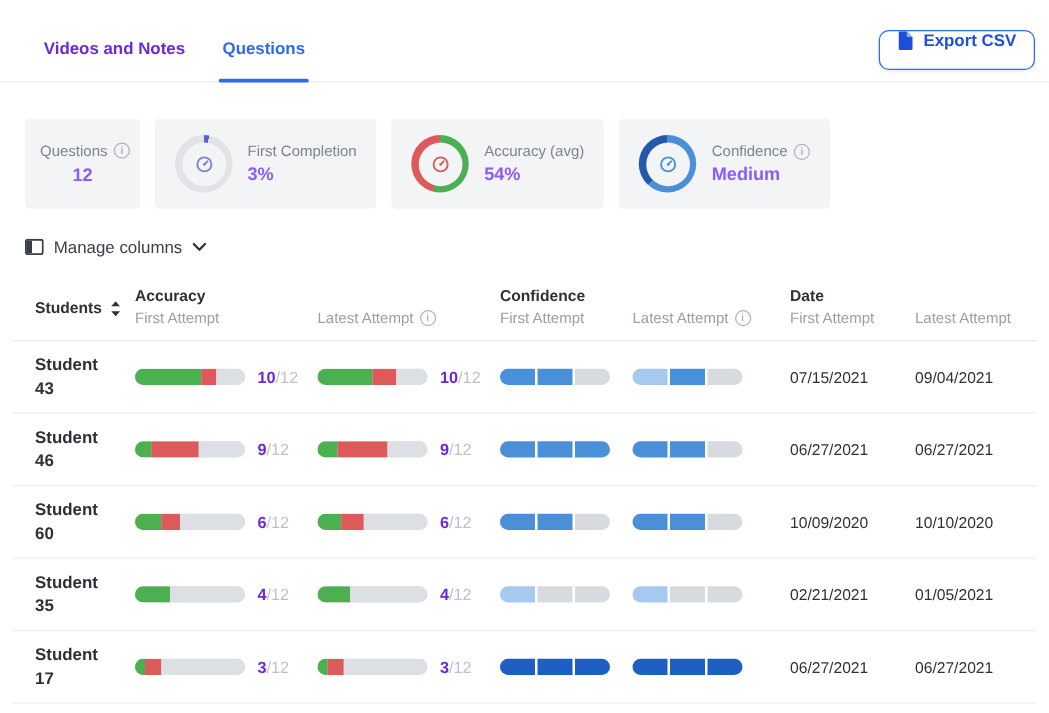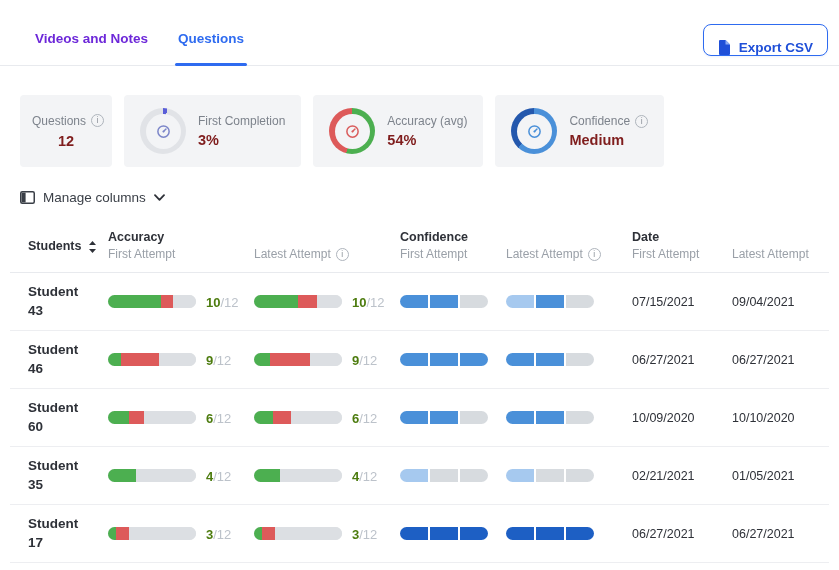--- a/index.html
+++ b/index.html
@@ -8,35 +8,35 @@
 
   
   .tabs { position:relative; height:66px; display:flex; align-items:center;
     padding:12px 20px 0; border-bottom:1px solid #e8eaee; }
   .tab { padding:0 15px; height:100%; display:flex; align-items:center;
     font-size:13.5px; font-weight:700; color:#6d28d9; cursor:pointer; position:relative; }
   .tab.active { color:#2e6bf0; }
   .tab.active::after { content:""; position:absolute; left:12px; right:12px; bottom:-1px;
     height:3px; border-radius:2px; background:#2e6bf0; }
   .export-btn { position:absolute; right:11px; top:24px; height:32px;
-    display:flex; align-items:flex-end; gap:8px; padding:0 14px;
+    display:flex; align-items:flex-start; gap:8px; padding:0 14px;
     border:1.5px solid #2e6bf0; border-radius:8px; background:#fff;
     color:#1f4fd8; font-size:13.5px; font-weight:700; cursor:pointer;
     box-shadow:0 1px 2px rgba(30,80,220,0.08); font-family:inherit; }
 
   
   .cards { display:flex; gap:12px; margin:29px 20px 0; }
   .card { background:#f3f4f6; border-radius:4px; height:72px;
     display:flex; align-items:center; gap:12px; padding:0 16px; }
   .card-questions { width:92px; flex-direction:column; align-items:stretch;
     justify-content:center; gap:5px; padding:0 12px; }
   .card-questions .card-value { text-align:center; }
   .card-info { display:flex; flex-direction:column; gap:4px; }
   .card-label { font-size:12px; color:#7d838c; display:flex; align-items:center; gap:5px; white-space:nowrap; }
-  .card-value { font-size:14.5px; font-weight:700; color:#7f1d1d; }
+  .card-value { font-size:14.5px; font-weight:700; color:#8b5cf6; }
   .donut { width:46px; height:46px; border-radius:50%; position:relative; flex:none; }
   .hole { position:absolute; inset:5.5px; border-radius:50%; background:#f3f4f6;
     display:flex; align-items:center; justify-content:center; }
   .gauge { display:inline-flex; }
   .g-purple { color:#7c86c9; }
   .g-red { color:#d95c5c; }
   .g-blue { color:#4a90d9; }
 
   .info { width:13px; height:13px; border:1px solid #aeb4bc; border-radius:50%;
     color:#8c929a; font-size:8.5px; line-height:1; flex:none;
@@ -56,21 +56,21 @@
   .th-students { display:flex; align-items:flex-end; gap:7px; cursor:pointer; }
   .group { font-size:12.5px; font-weight:700; color:#2e3138; margin-bottom:3px; }
   .group.spacer { visibility:hidden; }
   .sub { font-size:12px; color:#9aa0a8; display:flex; align-items:center; gap:5px; white-space:nowrap; }
 
   .student-name { font-size:13.5px; font-weight:600; color:#2e3138; line-height:1.4; }
   .acc-cell { display:flex; align-items:center; gap:10px; }
   .acc-bar { width:88px; height:13px; border-radius:7px; overflow:hidden;
     display:flex; background:#dcdfe3; flex:none; }
   .acc-seg { height:100%; }
-  .score { font-size:13px; font-weight:700; color:#4d7c0f; }
+  .score { font-size:13px; font-weight:700; color:#6d28d9; }
   .total { font-size:13px; font-weight:500; color:#bcc2ca; }
   .conf-bar { width:88px; height:13px; display:flex; gap:2px; }
   .conf-seg { flex:1; }
   .conf-seg:first-child { border-radius:7px 0 0 7px; }
   .conf-seg:last-child { border-radius:0 7px 7px 0; }
   .date-cell { font-size:12.5px; font-weight:500; color:#2e3138; }
 </style>
 </head>
 <body>
 

